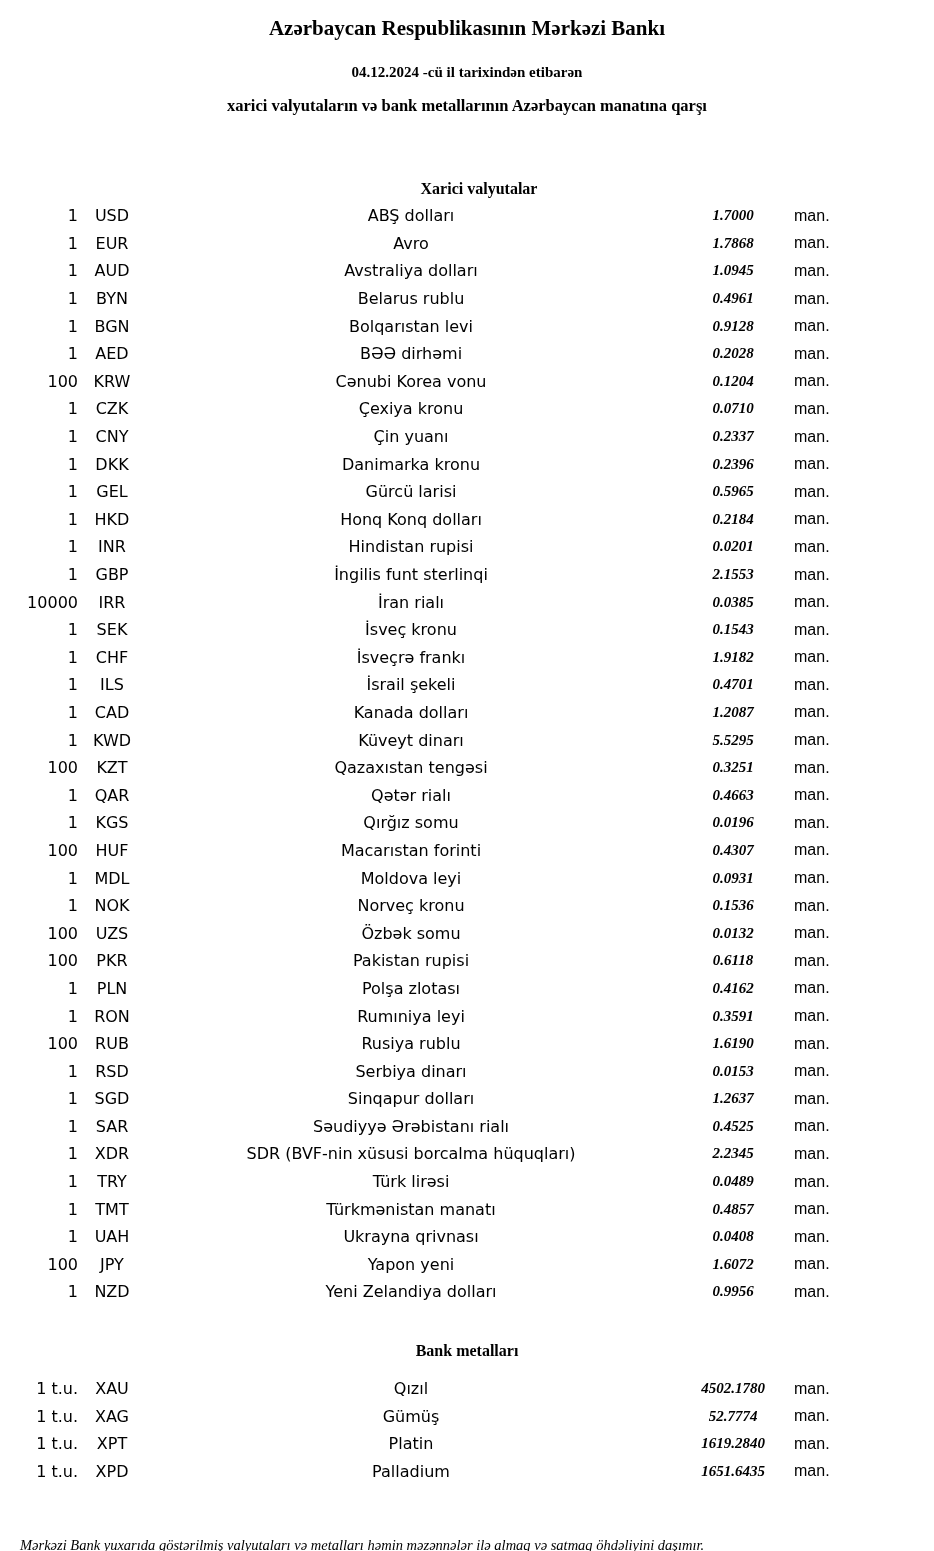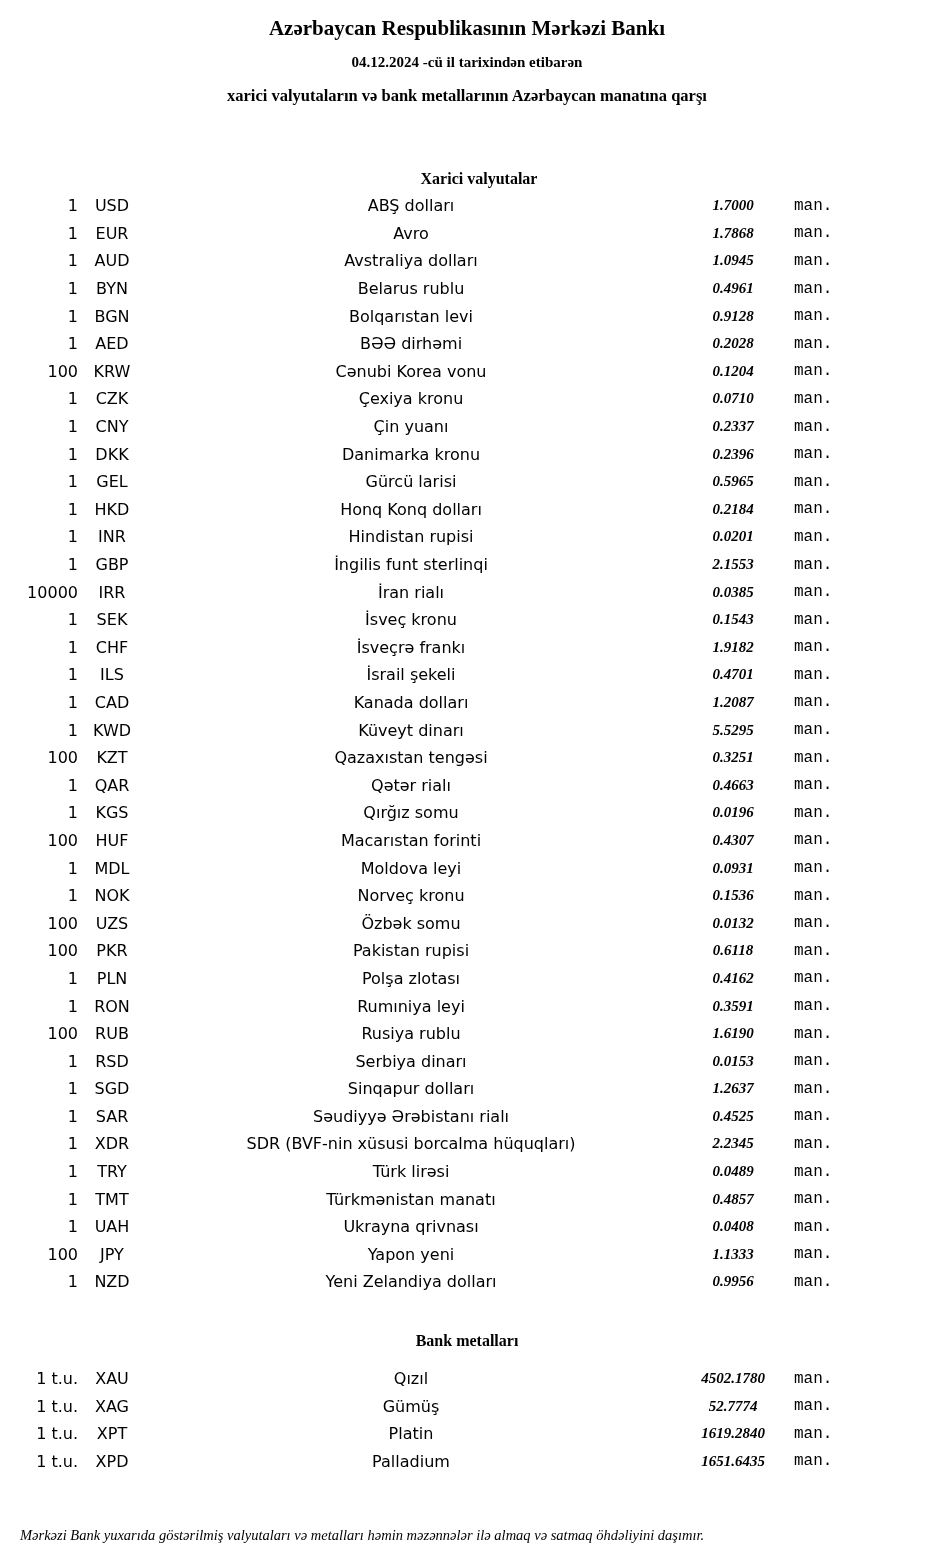--- a/index.html
+++ b/index.html
@@ -15,21 +15,21 @@
   .page { width: 100%; height: 100%; padding-top: 14px; }
 
   .doc-title {
     text-align: center;
     font-family: "Liberation Serif", serif;
     font-weight: bold;
     font-size: 21px;
     line-height: 28px;
   }
   .doc-date {
-    margin-top: 10px;
+    margin-top: 20px;
     text-align: center;
     font-family: "Liberation Serif", serif;
     font-weight: bold;
     font-size: 15px;
     line-height: 20px;
   }
   .doc-subtitle {
     margin-top: 13px;
     text-align: center;
     font-family: "Liberation Serif", serif;
@@ -79,21 +79,21 @@
   .col-rate {
     text-align: center;
     font-family: "Liberation Serif", serif;
     font-weight: bold;
     font-style: italic;
     font-size: 15px;
   }
   .col-man {
     text-align: left;
     font-size: 16px;
-    font-family: Liberation Mono, monospace;
+    font-family: Liberation Sans, sans-serif;
   }
 
   .footer-note {
     margin-top: 50px;
     padding-left: 20px;
     padding-right: 8px;
     font-family: "Liberation Serif", serif;
     font-style: italic;
     font-size: 14.5px;
     line-height: 20px;
@@ -376,21 +376,21 @@
         <span class="col-qty">1</span>
         <span class="col-code">UAH</span>
         <span class="col-name">Ukrayna qrivnası</span>
         <span class="col-rate">0.0408</span>
         <span class="col-man">man.</span>
       </div>
       <div class="rate-row">
         <span class="col-qty">100</span>
         <span class="col-code">JPY</span>
         <span class="col-name">Yapon yeni</span>
-        <span class="col-rate">1.1333</span>
+        <span class="col-rate">1.6072</span>
         <span class="col-man">man.</span>
       </div>
       <div class="rate-row">
         <span class="col-qty">1</span>
         <span class="col-code">NZD</span>
         <span class="col-name">Yeni Zelandiya dolları</span>
         <span class="col-rate">0.9956</span>
         <span class="col-man">man.</span>
       </div>
     </div>

